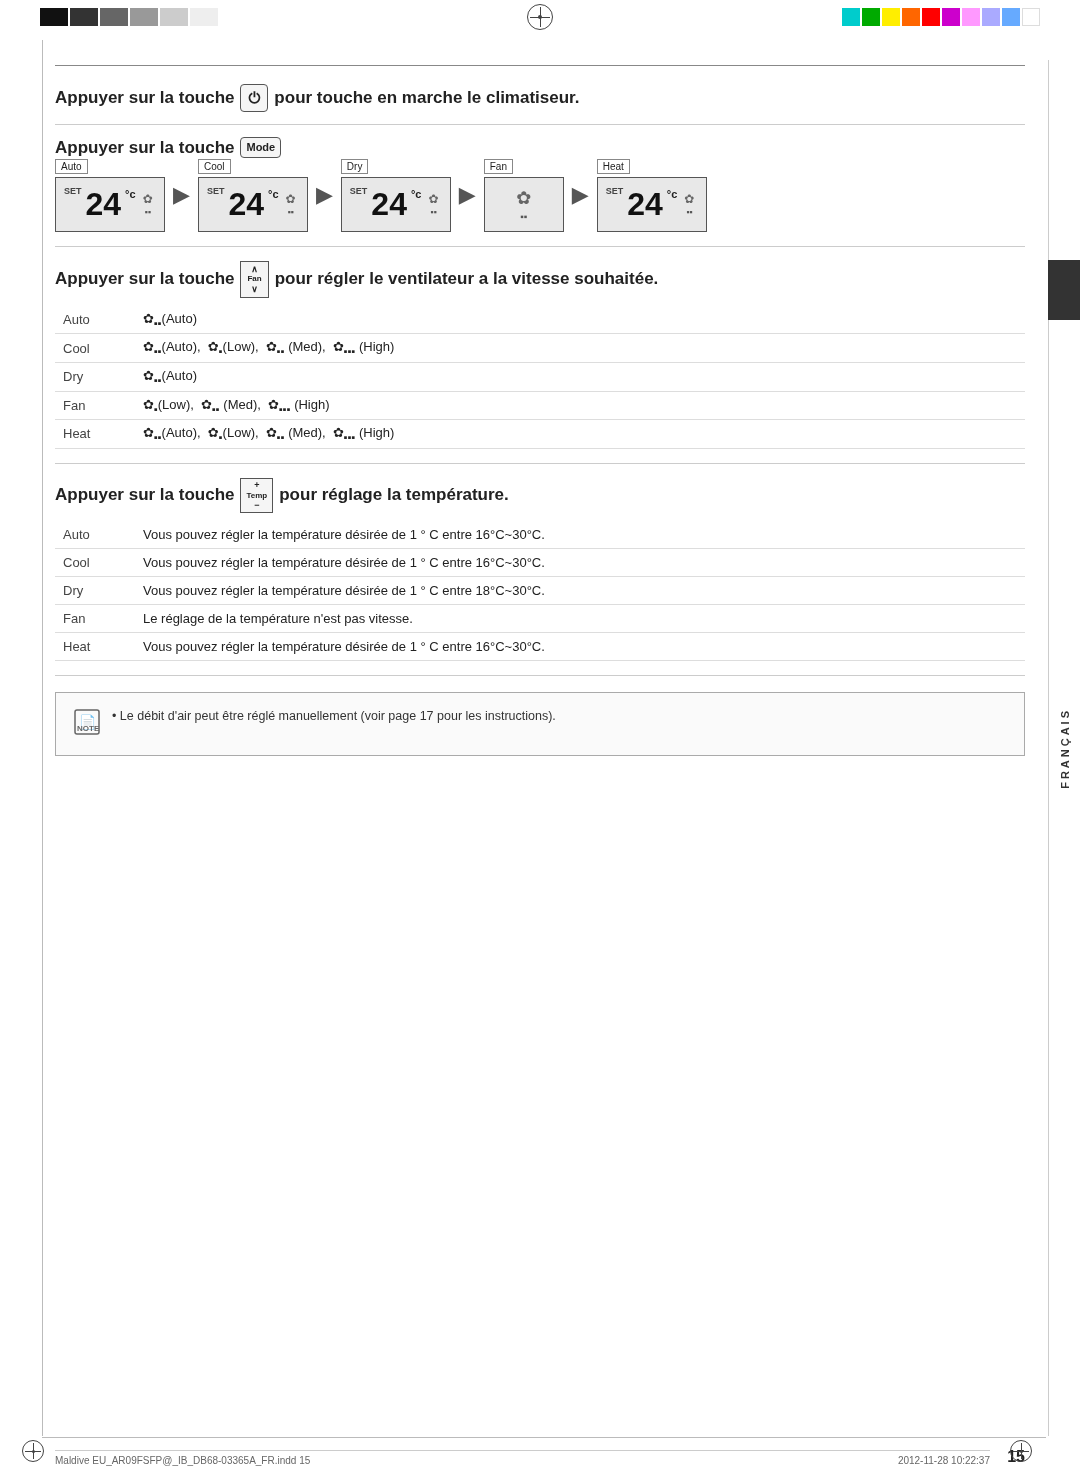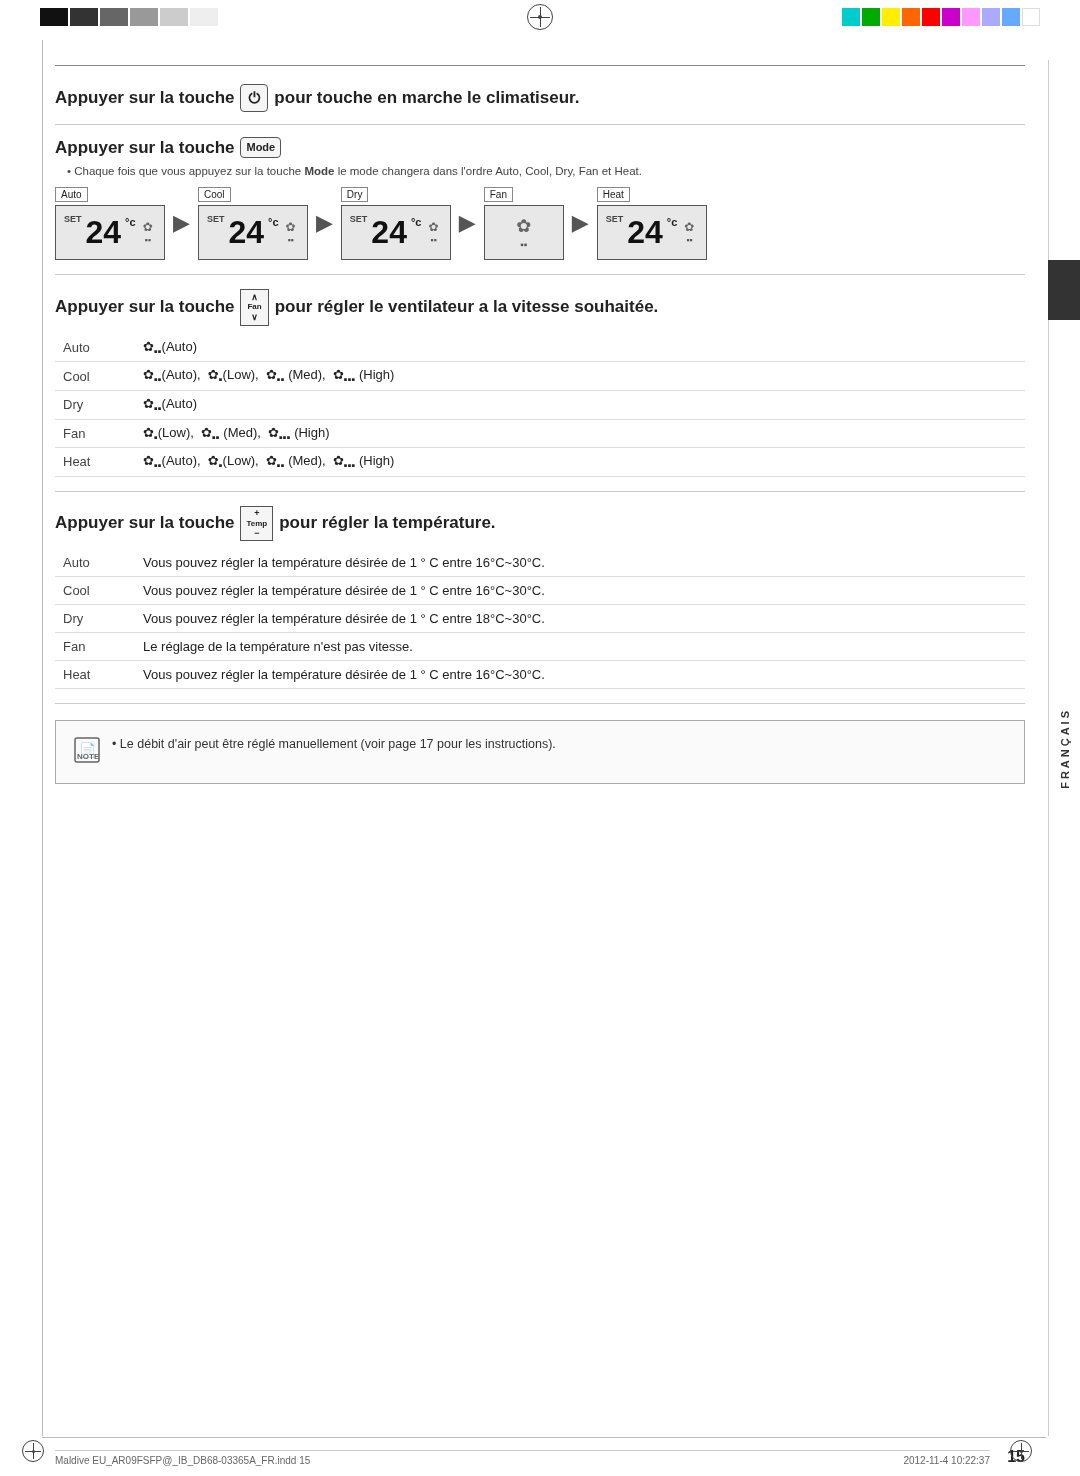--- a/index.html
+++ b/index.html
@@ -363,25 +363,20 @@
       <span>pour touche en marche le climatiseur.</span>
     </div>
   </div>
 
   <div class="section-mode">
     <div class="section-title">
       <span>Appuyer sur la touche</span>
       <span class="btn-icon" style="font-size:11px;">Mode</span>
     </div>
 
-    <div class="mode-note">
-      • <span>Chaque fois que vous appuyez sur la touche</span>
-      <strong>Mode</strong>
-      <span>le mode changera dans l'ordre Auto, Cool, Dry, Fan et Heat.</span>
-    </div>
 
     <div class="mode-arrow-row" style="align-items:flex-end;gap:4px;">
 
       <div class="mode-display">
         <span class="mode-label-tag">Auto</span>
         <div class="lcd-display">
           <span class="lcd-set">SET</span>
           <span class="lcd-num">24</span>
           <span class="lcd-degree">°c</span>
           <div style="display:flex;flex-direction:column;align-items:center;gap:1px;margin-left:3px;">
@@ -507,21 +502,21 @@
   </div>
 
   <div class="section-temp">
     <div class="section-title">
       <span>Appuyer sur la touche</span>
       <span class="temp-btn-icon">
         <span>+</span>
         <span style="font-size:8px;">Temp</span>
         <span>−</span>
       </span>
-      <span>pour régler la température.</span>
+      <span>pour réglage la température.</span>
     </div>
 
     <table class="temp-table">
       <tbody>
         <tr>
           <td>Auto</td>
           <td>Vous pouvez régler la température désirée de 1 ° C entre 16°C~30°C.</td>
         </tr>
         <tr>
           <td>Cool</td>
@@ -556,21 +551,21 @@
       <span class="note-text">Le débit d'air peut être réglé manuellement (voir page 17 pour les instructions).</span>
     </div>
   </div>
 
 </div>
 
 <div class="page-number">15</div>
 
 <div class="footer">
   <span>Maldive EU_AR09FSFP@_IB_DB68-03365A_FR.indd   15</span>
-  <span>2012-11-4   10:22:37</span>
+  <span>2012-11-28   10:22:37</span>
 </div>
 
 <div style="position:absolute;bottom:14px;left:22px;">
   <div style="width:22px;height:22px;border:1.5px solid #444;border-radius:50%;display:flex;align-items:center;justify-content:center;position:relative;">
     <div style="width:3px;height:3px;background:#444;border-radius:50%;position:absolute;"></div>
     <div style="position:absolute;width:1px;height:16px;background:#444;"></div>
     <div style="position:absolute;width:16px;height:1px;background:#444;"></div>
   </div>
 </div>
 

